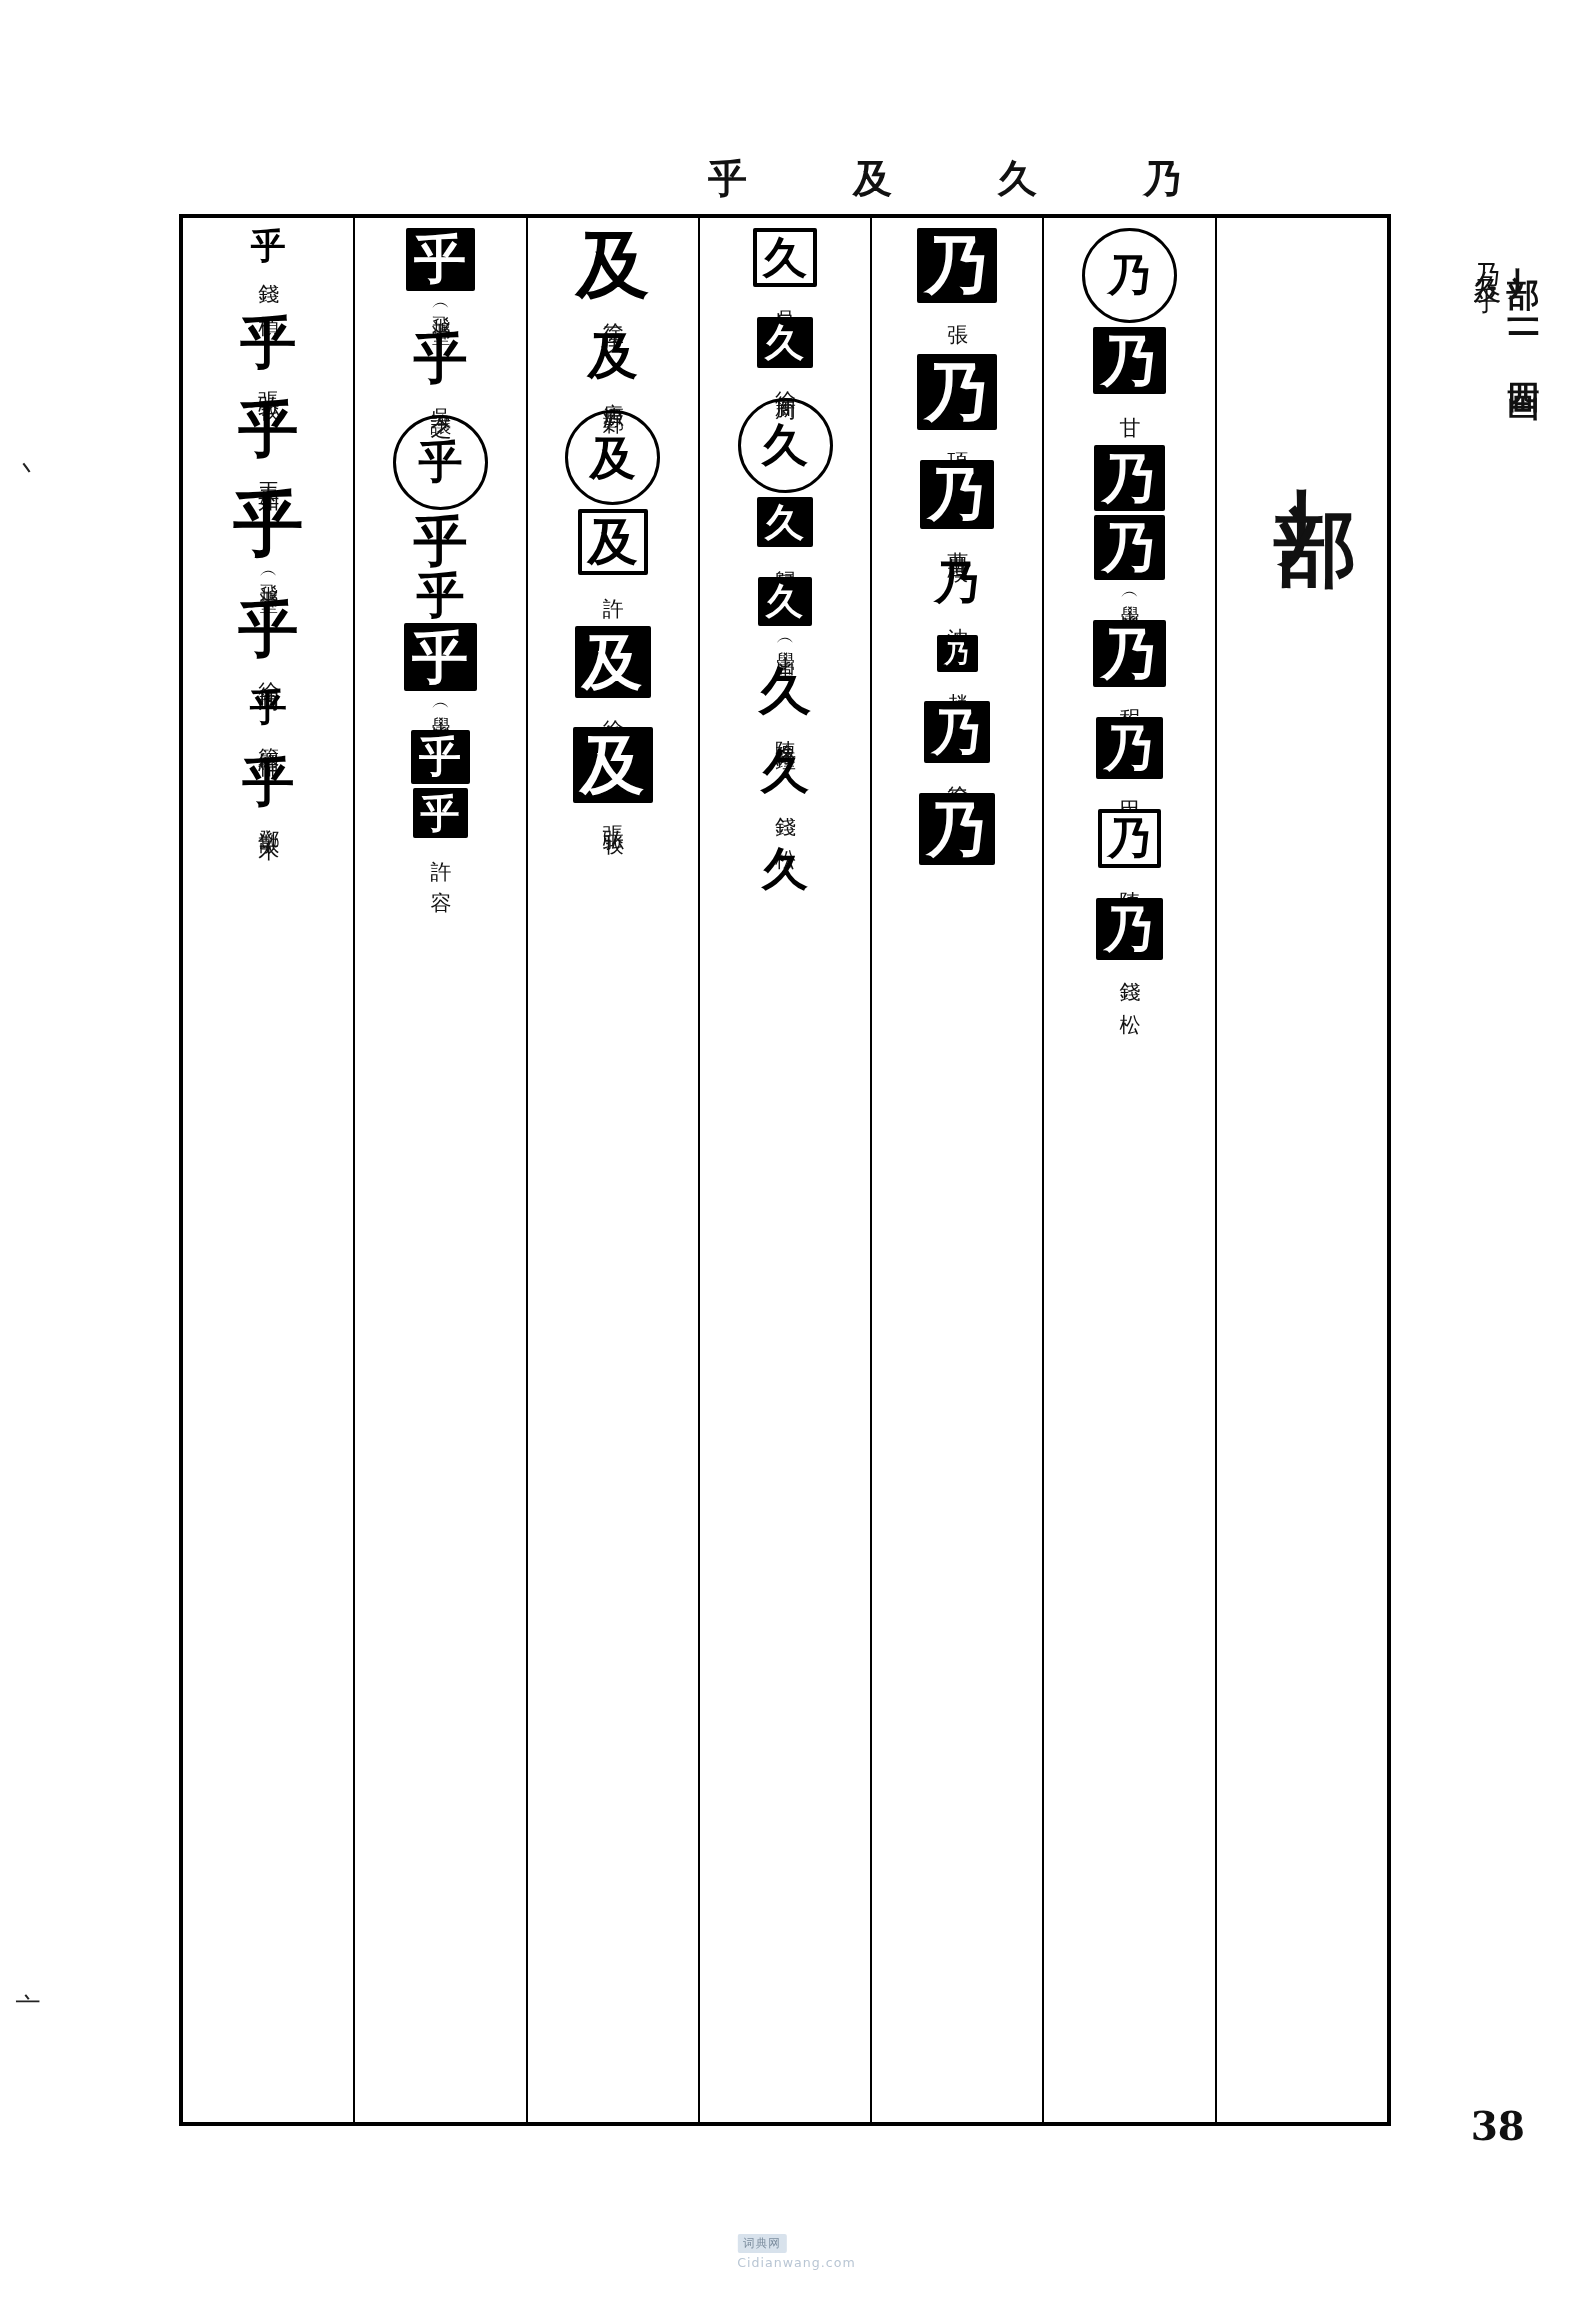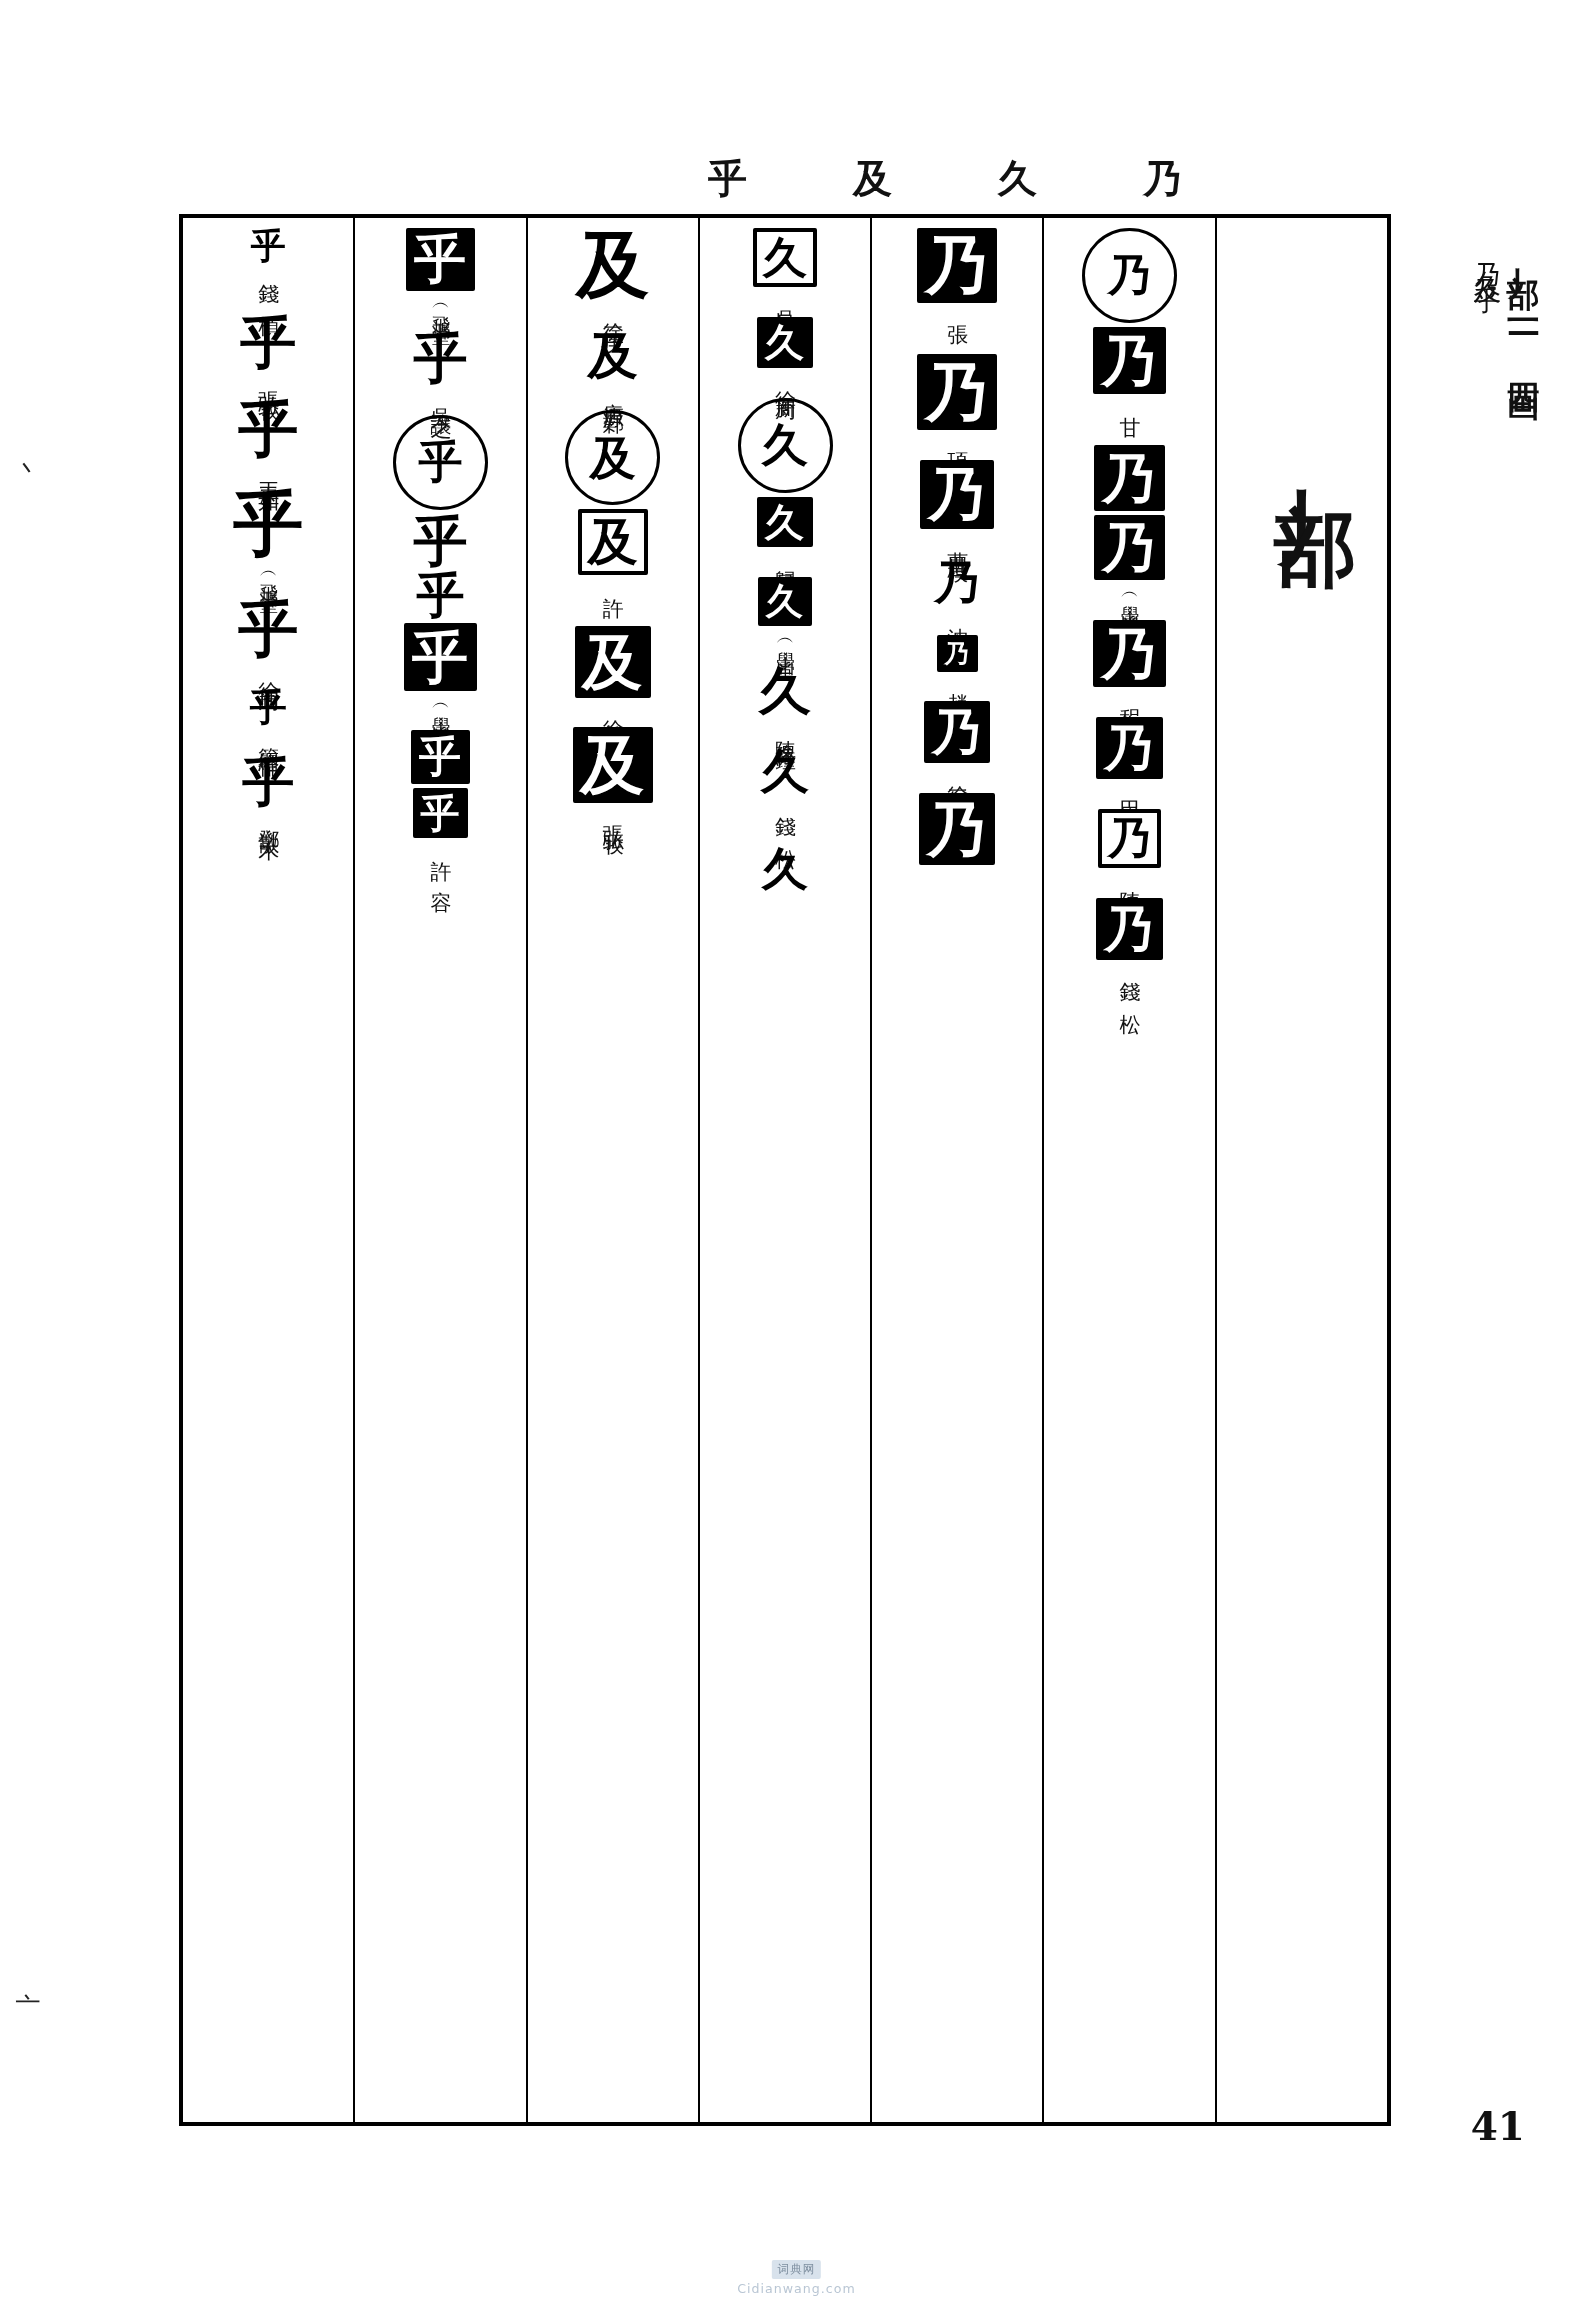--- a/index.html
+++ b/index.html
@@ -180,22 +180,22 @@
     font-family: "DejaVu Serif", "Liberation Serif", serif;
     font-size: 25px;
     color: #222;
   }
 
   
   .watermark {
     position: absolute;
     left: 50%;
     transform: translateX(-50%);
-    bottom: 26px;
-    text-align: center;
+    bottom: 52px;
+    text-align: left;
     color: #b9c6d4;
     font-size: 12.6px;
     line-height: 1.3;
     letter-spacing: 1px;
   }
   .watermark .wm-badge {
     display: inline-block;
     background: #d8e2ec;
     color: #7d8e9f;
     font-size: 11.6px;
@@ -406,21 +406,21 @@
       </div>
     </div>
 
   </div>
 
   <div class="running-head">
     <div class="rh-line rh-main">丿部 一—四画</div>
     <div class="rh-line rh-sub">乃久及乎</div>
   </div>
 
-  <div class="page-number">41</div>
+  <div class="page-number">38</div>
 
   <div class="margin-mark" style="top:454px">丶</div>
   <div class="margin-mark" style="top:1989px">亠</div>
 
   <div class="watermark">
     <div class="wm-badge">词典网</div>
     <div>Cidianwang.com</div>
   </div>
 
 </div>

